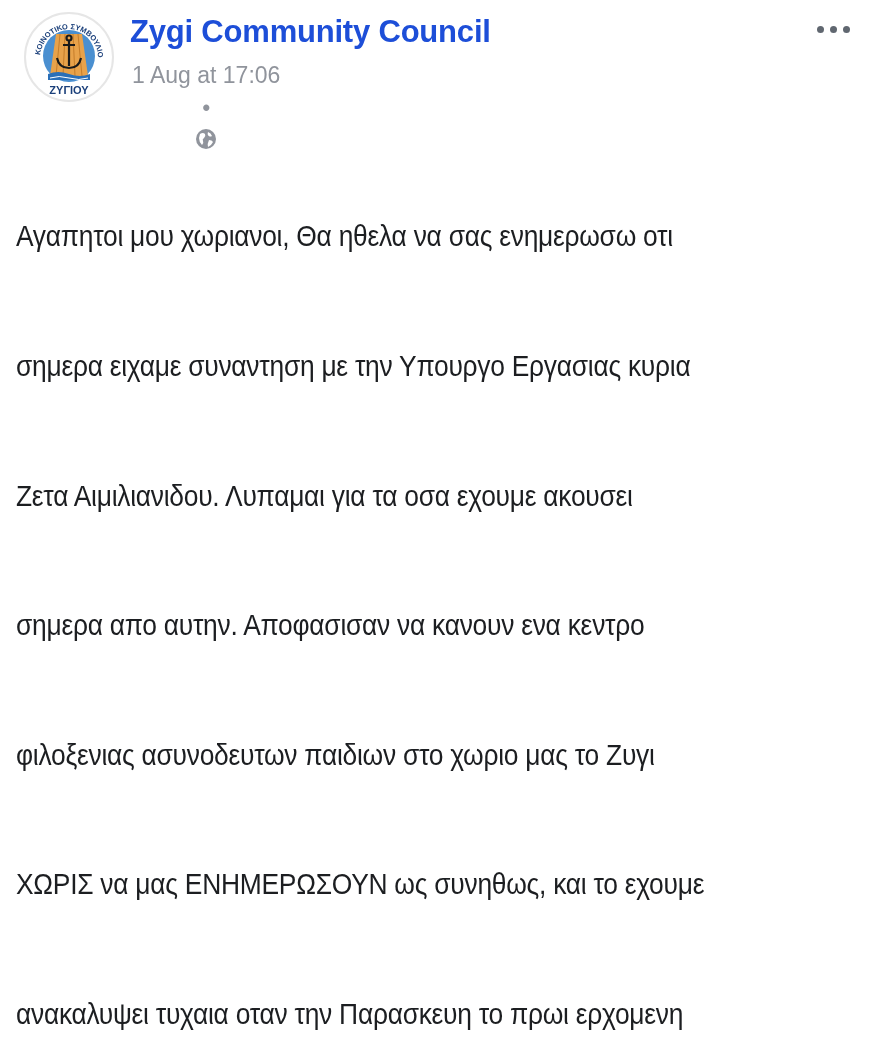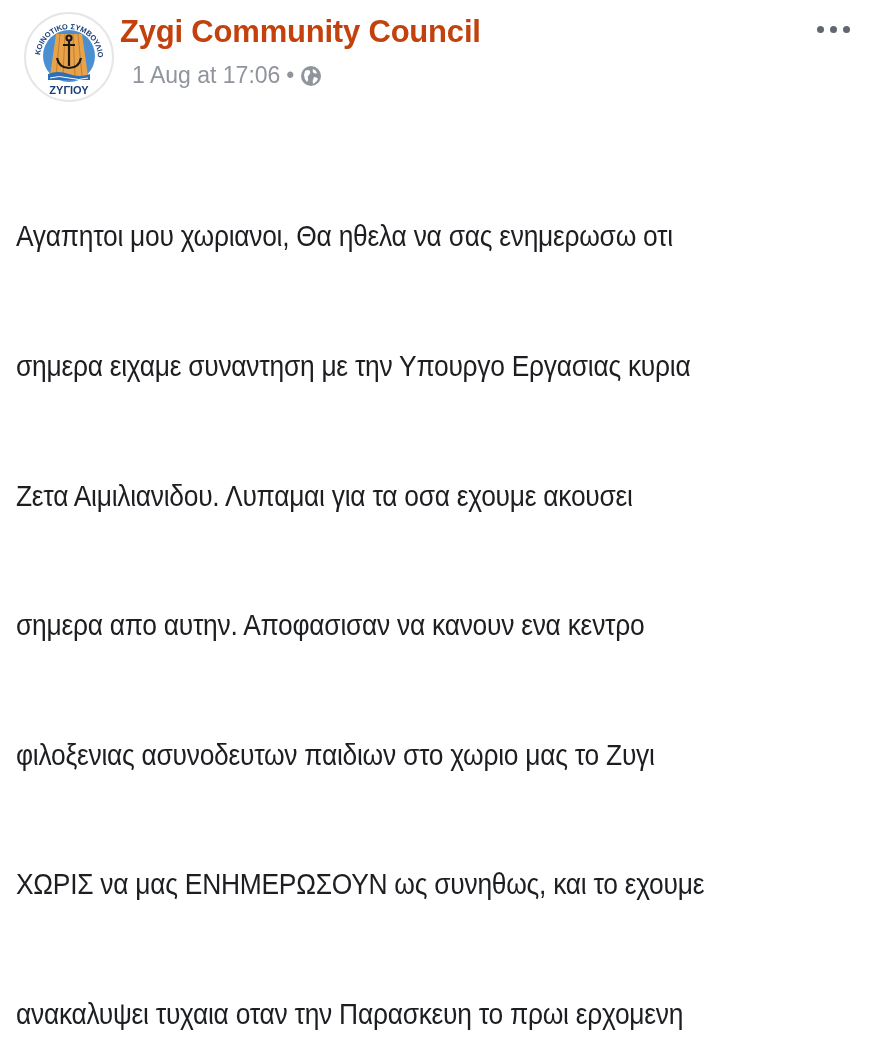--- a/index.html
+++ b/index.html
@@ -1,20 +1,20 @@
 <!DOCTYPE html>
 <html><head>
 <meta charset="utf-8">
 <style>
   html, body { margin:0; padding:0; background:#ffffff; }
   body { width:880px; height:1048px; overflow:hidden; position:relative; font-family:"Liberation Sans", sans-serif; color:#1c1e21; }
   .header { position:absolute; left:0; top:0; width:880px; height:110px; }
   .avatar { position:absolute; left:24px; top:12px; width:86px; height:86px; border-radius:50%; background:#ffffff; border:2px solid #e6e6e6; overflow:hidden; }
-  .author { position:absolute; left:120px; top:14px; font-size:31px; font-weight:bold; color:#c2410c; letter-spacing:-0.2px; }
-  .meta { position:absolute; left:132px; top:62px; font-size:23px; color:#90949c; display:flex; align-items:center; gap:6px; }
+  .author { position:absolute; left:130px; top:14px; font-size:31px; font-weight:bold; color:#1d4ed8; letter-spacing:-0.2px; }
+  .meta { position:absolute; left:132px; top:62px; font-size:23px; color:#90949c; display:flex; align-items:center; gap:6px;flex-direction:column; }
   .globe { width:22px; height:22px; display:inline-block; }
   .more { position:absolute; right:30px; top:26px; display:flex; gap:6px; cursor:pointer; }
   .more span { width:7px; height:7px; border-radius:50%; background:#606770; display:block; }
   .post-text { position:absolute; left:16px; top:128px; width:860px; font-size:30px; line-height:43.2px; color:#1c1e21; transform:scaleX(0.88); transform-origin:left top; width:980px; white-space:pre-wrap; letter-spacing:-0.3px; }
   .post-text .line { display:block; }
 </style>
 </head>
 <body>
 
 <div class="header">

